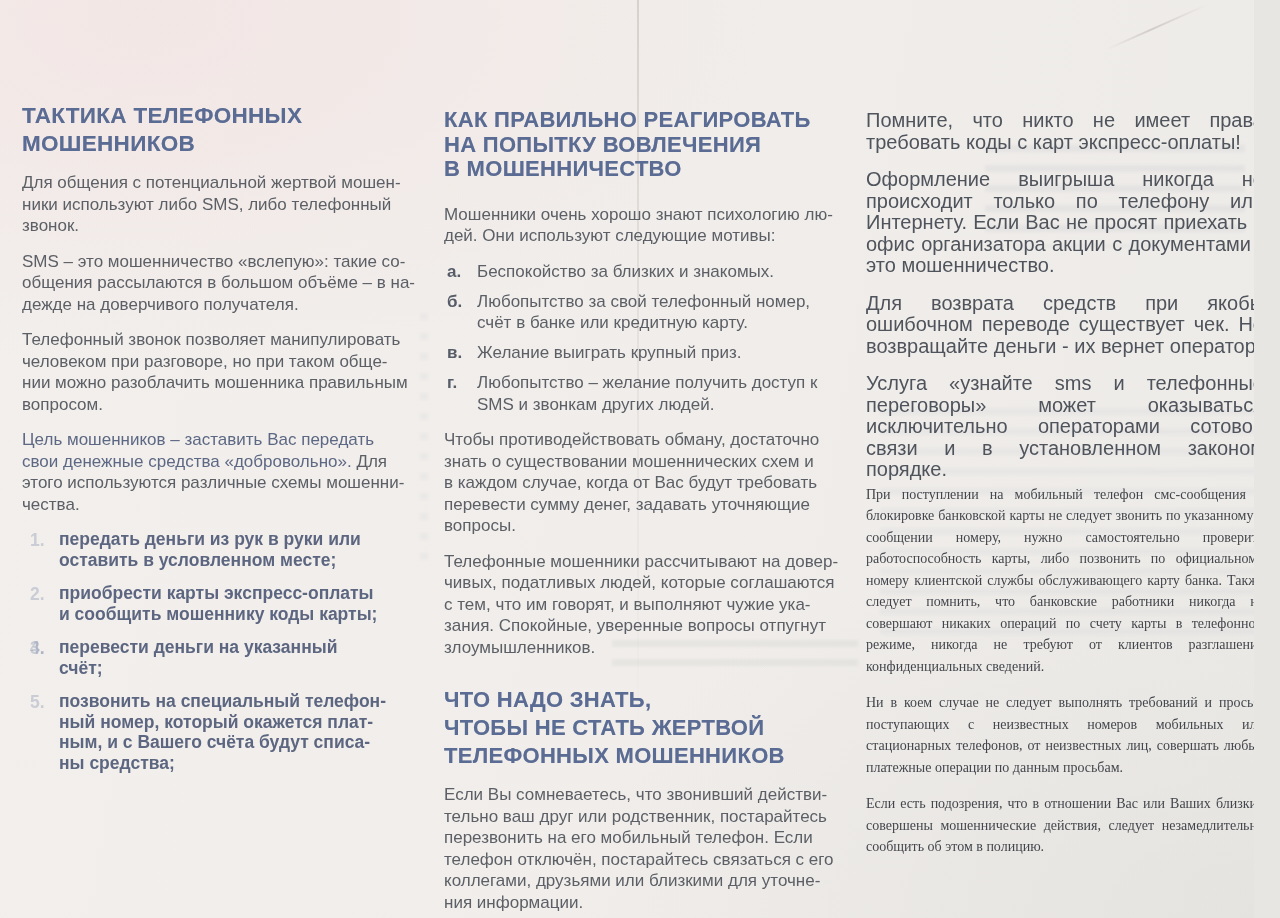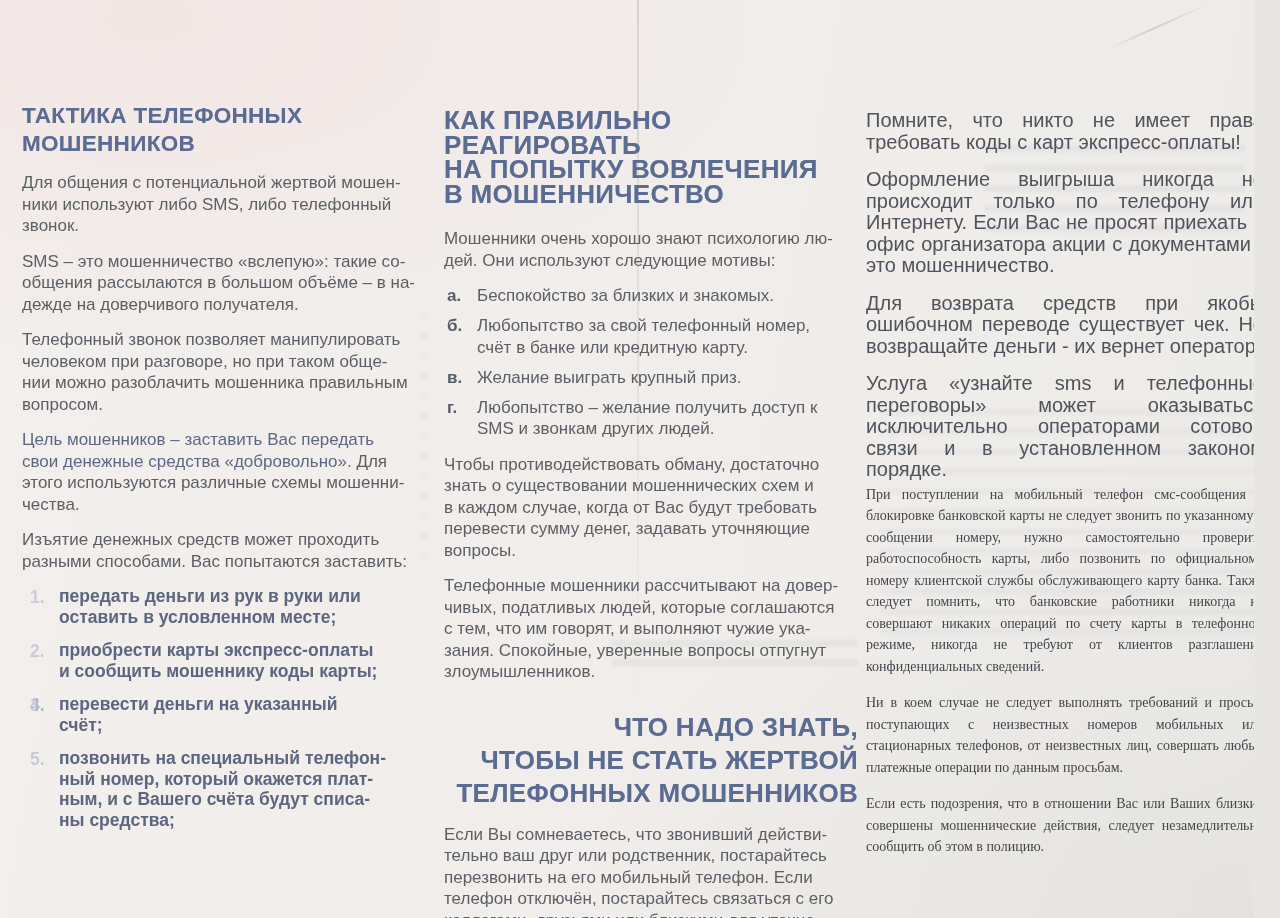--- a/index.html
+++ b/index.html
@@ -29,22 +29,22 @@
 
   .heading {
     margin: 0 0 14px 0;
     font-size: 22.5px;
     line-height: 28px;
     font-weight: bold;
     color: #5b6c94;
     letter-spacing: 0.3px;
     text-shadow: 0 0 0.6px rgba(91,108,148,0.45);
   }
-  .col-middle .heading { font-size: 26px; line-height: 24.5px; margin-bottom: 22px; }
-  .col-middle .heading-2 { margin-top: 28px; line-height: 33px; margin-bottom: 14px; text-align: right; }
+  .col-middle .heading { font-size: 22px; line-height: 24.5px; margin-bottom: 22px; }
+  .col-middle .heading-2 { margin-top: 28px; line-height: 28px; margin-bottom: 14px; }
 
   .body {
     margin: 0 0 14px 0;
     font-size: 17px;
     line-height: 21.5px;
     color: #5c6066;
   }
 
   .lead-bold {
     font-weight: normal;
@@ -155,22 +155,20 @@
 общения рассылаются в большом объёме – в на-
 дежде на доверчивого получателя.</p>
     <p class="body pre">Телефонный звонок позволяет манипулировать
 человеком при разговоре, но при таком обще-
 нии можно разоблачить мошенника правильным
 вопросом.</p>
     <p class="body pre"><span class="lead-bold">Цель мошенников – заставить Вас передать
 свои денежные средства «добровольно».</span><span> Для
 этого используются различные схемы мошенни-
 чества.</span></p>
-    <p class="body pre">Изъятие денежных средств может проходить
-разными способами. Вас попытаются заставить:</p>
     <ol class="num-list">
       <li class="num-item">
         <span class="num-marker">1.</span>
         <span class="pre">передать деньги из рук в руки или
 оставить в условленном месте;</span>
       </li>
       <li class="num-item">
         <span class="num-marker">2.</span>
         <span class="pre">приобрести карты экспресс-оплаты
 и сообщить мошеннику коды карты;</span>

